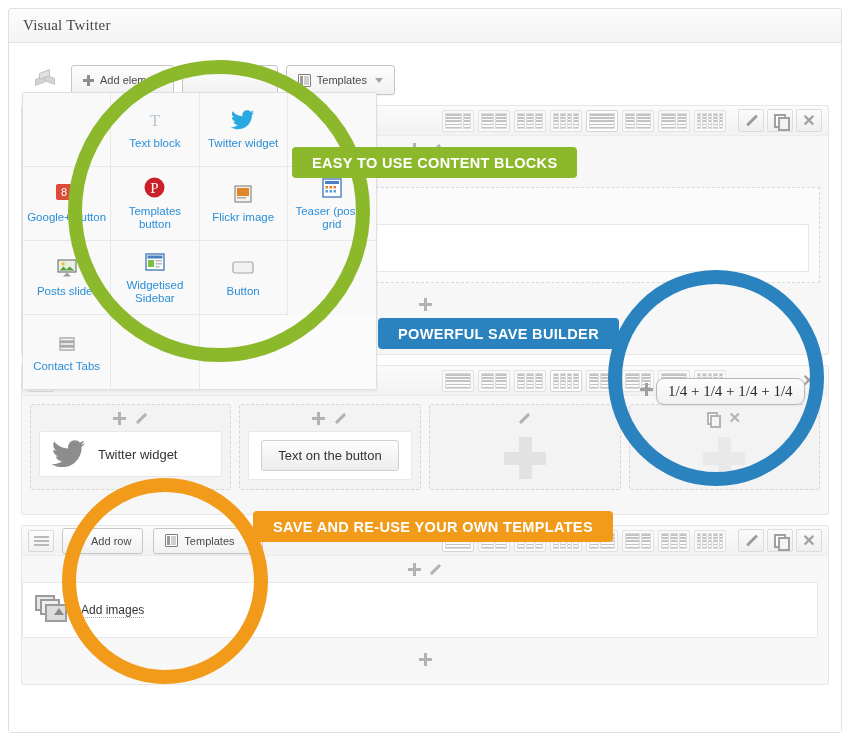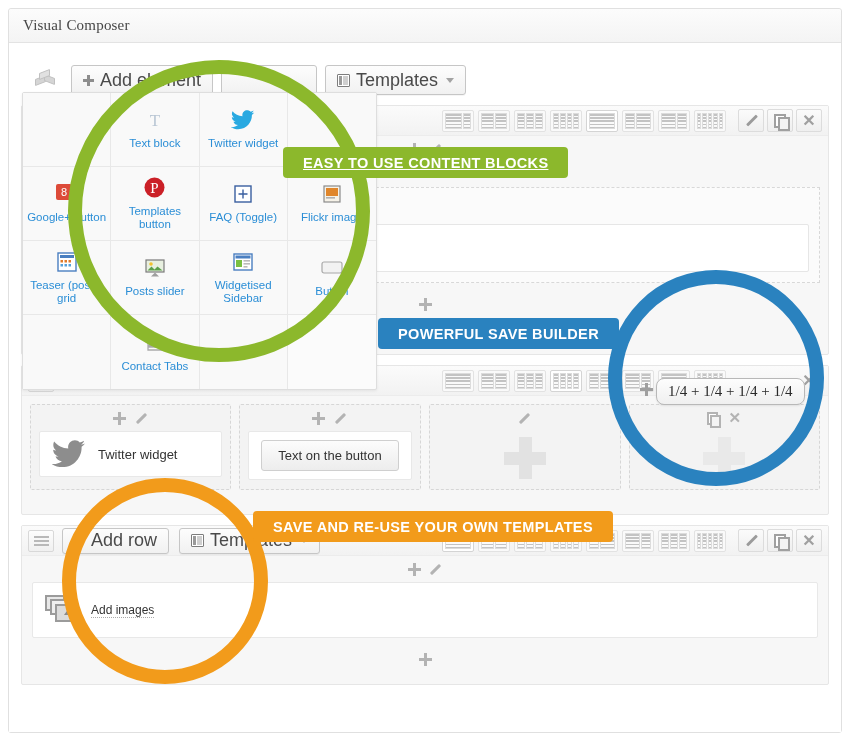--- a/index.html
+++ b/index.html
@@ -68,21 +68,21 @@
   }
   .vc-logo i.a { width: 11px; height: 7px; left: 0; top: 7px; transform: skewY(-20deg); }
   .vc-logo i.b { width: 11px; height: 7px; left: 9px; top: 6px; transform: skewY(20deg); }
   .vc-logo i.c { width: 11px; height: 7px; left: 4px; top: 1px; transform: skewY(-20deg); background:#c9c9c9; }
 
   .btn {
     display: inline-flex; align-items: center;
     gap: 6px;
     height: 30px;
     padding: 0 11px;
-    font-size: 18px;
+    font-size: 11px;
     color: #4a4a4a;
     background: linear-gradient(#fdfdfd, #f1f1f1);
     border: 1px solid #c6c6c6;
     border-radius: 3px;
     box-shadow: 0 1px 0 rgba(0,0,0,.04);
     white-space: nowrap;
     cursor: pointer;
   }
   .btn.blank { width: 96px; }
   .plus-glyph {
@@ -339,21 +339,21 @@
     color: #ffffff;
     font-size: 14.5px;
     font-weight: bold;
     letter-spacing: .35px;
     display: flex; align-items: center;
     padding: 0 20px;
     height: 31px;
     border-radius: 4px;
     white-space: nowrap;
   }
-  .b-green  { left: 283px; top: 147px; background: #8cb82c; text-decoration: underline; }
+  .b-green  { left: 292px; top: 147px; background: #8cb82c; }
   .b-blue   { left: 378px; top: 318px; background: #2a82bf; }
   .b-orange { left: 253px; top: 511px; background: #f29b1b; }
 
   
   .tooltip {
     position: absolute;
     z-index: 55;
     background: linear-gradient(#fdfdfd,#f0f0f0);
     border: 1px solid #b8b8b8;
     border-radius: 8px;
@@ -405,21 +405,21 @@
   }
 </style>
 </head>
 <body>
 
 <div id="stage">
 
   <div class="metabox">
 
     <div class="metabox-header">
-      <span class="metabox-title">Visual Composer</span>
+      <span class="metabox-title">Visual Twitter</span>
     </div>
 
     <div class="metabox-body">
 
       <div class="vc-toolbar">
         <span class="vc-logo">
           <i class="a"></i>
             <i class="b"></i>
             <i class="c"></i>
         </span>
@@ -686,21 +686,21 @@
                 <span class="ic ic-x">✕</span>
               </span>
           </span>
         </div>
 
         <div class="row-footer-plus">
           <span class="mini-plus"></span>
           <span class="mini-pencil"></span>
         </div>
 
-        <div class="el-box" style="margin:0 10px 8px 10px;min-height:56px">
+        <div class="el-box" style="margin:0 10px 8px 0;min-height:56px">
           <span class="imgstack">
             <i class="s1"></i>
               <i class="s2"></i>
               <i class="s3"></i>
               <span class="tree"></span>
           </span>
           <span class="dotted-label">Add images</span>
         </div>
 
         <div class="row-footer-plus">
@@ -749,29 +749,20 @@
       <span class="el-name">Google+ button</span>
     </div>
     <div class="el-cell">
       <span class="el-icon">
         <svg width="21" height="21" viewBox="0 0 21 21">
             <circle cx="10.5" cy="10.5" r="10" fill="#cb2027"></circle>
             <text x="10.5" y="16" font-family="Liberation Serif, serif" font-size="15" fill="#fff" text-anchor="middle">P</text>
           </svg>
       </span>
       <span class="el-name">Templates button</span>
-    </div>
-    <div class="el-cell">
-      <span class="el-icon">
-        <svg width="18" height="18" viewBox="0 0 18 18">
-            <rect x="1" y="1" width="16" height="16" fill="#fff" stroke="#3a5fa0" stroke-width="1.4"></rect>
-            <path d="M9 4.5v9M4.5 9h9" stroke="#3a5fa0" stroke-width="1.4"></path>
-          </svg>
-      </span>
-      <span class="el-name">FAQ (Toggle)</span>
     </div>
     <div class="el-cell">
       <span class="el-icon">
         <svg width="18" height="18" viewBox="0 0 18 18">
             <rect x="1" y="1" width="16" height="16" fill="#f6f2e8" stroke="#8a8a8a" stroke-width="1.2"></rect>
             <rect x="3" y="3" width="12" height="8" fill="#e0862a"></rect>
             <rect x="3" y="12" width="9" height="1.6" fill="#b0b0b0"></rect>
           </svg>
       </span>
       <span class="el-name">Flickr image</span>

